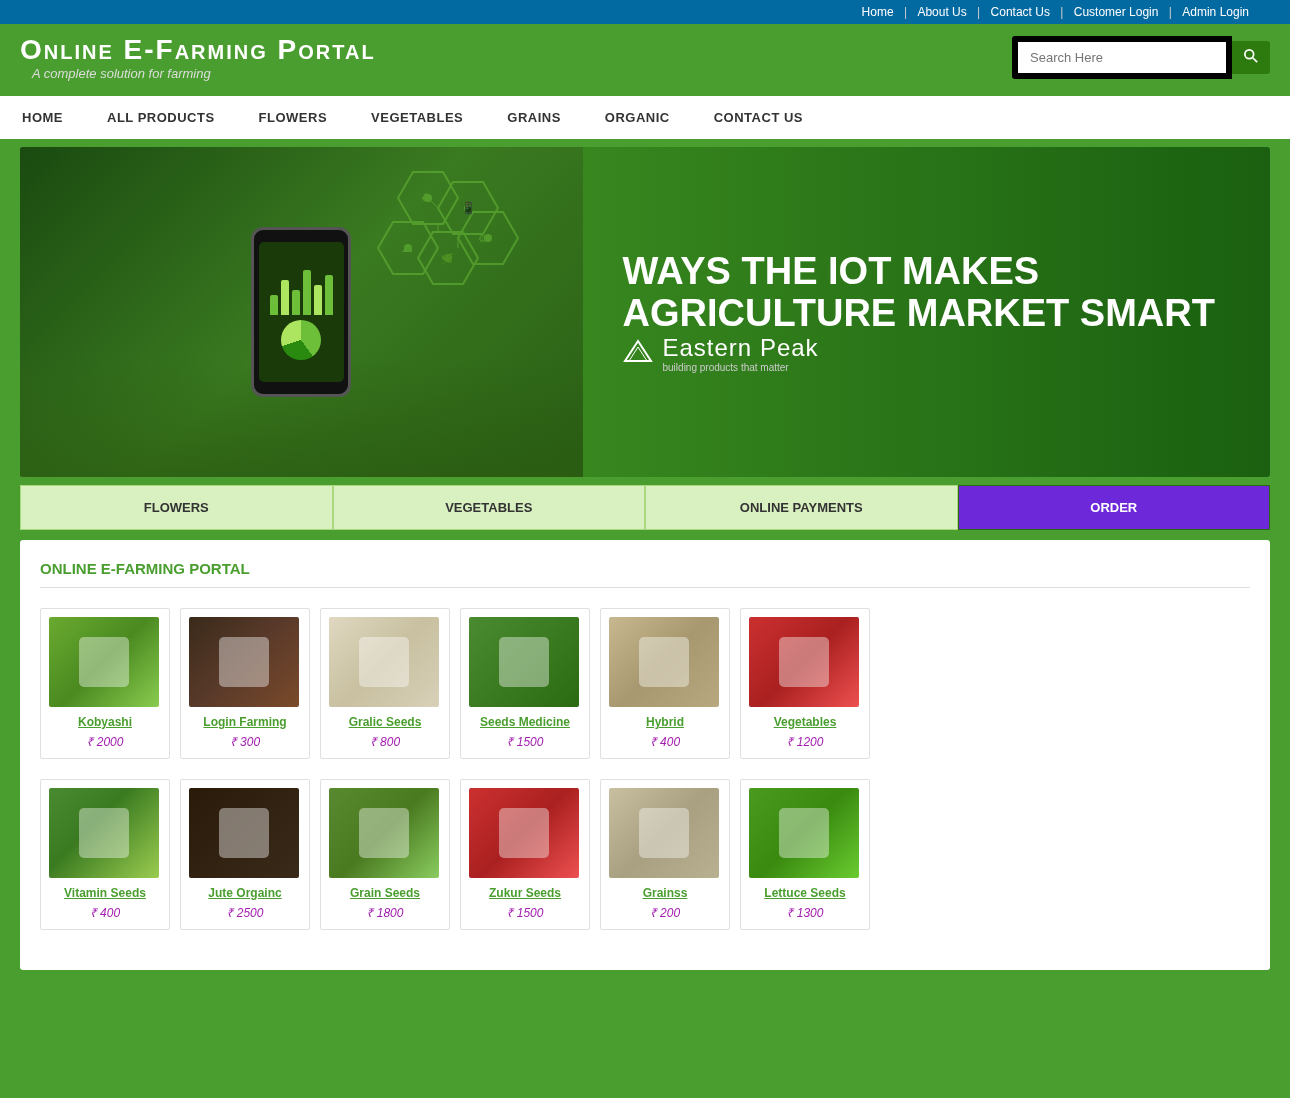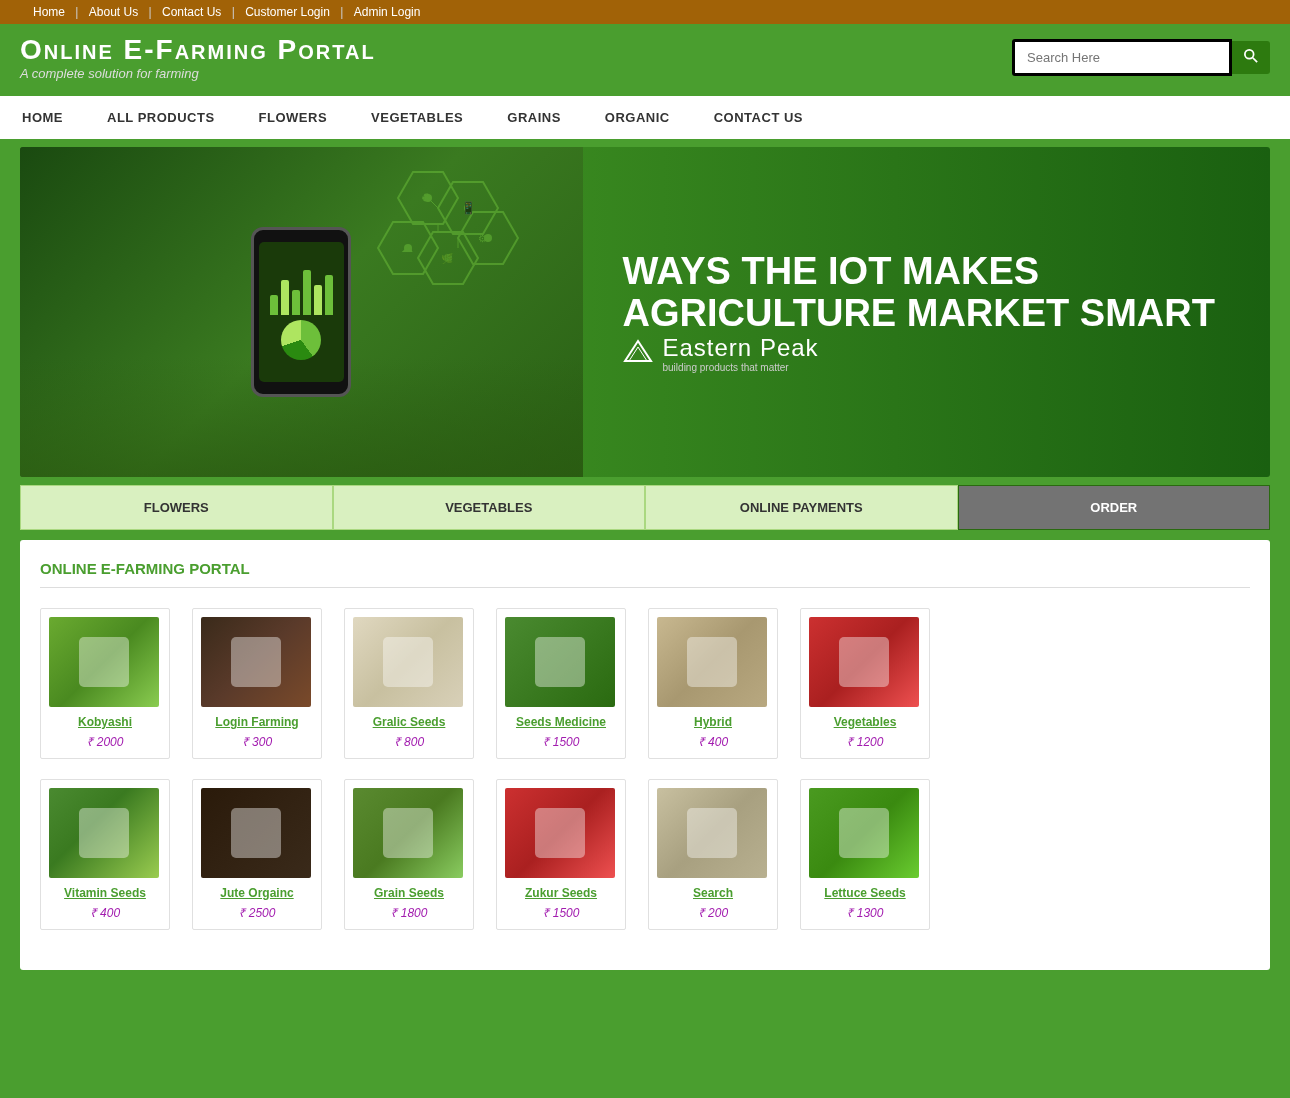--- a/index.html
+++ b/index.html
@@ -1,22 +1,22 @@
 <!DOCTYPE html>
 <html><head>
   <meta charset="utf-8">
   <style>
     * { margin: 0; padding: 0; box-sizing: border-box; }
     body { font-family: Arial, sans-serif; background: #4a9e2f; min-width: 1290px; }
 
     
     .top-bar {
-      background: #a16207;
-      text-align: left;
-      padding: 5px 28px;
+      background: #0369a1;
+      text-align: right;
+      padding: 5px 36px;
       font-size: 12px;
       color: #fff;
     }
     .top-bar a {
       color: #fff;
       text-decoration: none;
       margin: 0 5px;
     }
     .top-bar span.sep { color: #ccc; margin: 0 2px; }
 
@@ -32,28 +32,29 @@
       color: #fff;
       font-size: 28px;
       font-weight: bold;
       font-variant: small-caps;
       letter-spacing: 2px;
     }
     .logo-area p {
       color: #ddd;
       font-size: 13px;
       font-style: italic;
+      margin-left: 12px;
     }
     .search-area {
       display: flex;
       align-items: center;
     }
     .search-area input {
       padding: 8px 12px;
-      border: 3px solid #000000;
+      border: 6px solid #000000;
       border-radius: 3px 0 0 3px;
       font-size: 13px;
       width: 220px;
       outline: none;
     }
     .search-area button {
       background: #2d7a0f;
       border: none;
       padding: 8px 12px;
       border-radius: 0 3px 3px 0;
@@ -179,21 +180,21 @@
       border: 1px solid #aad880;
       padding: 14px 10px;
       text-align: center;
       font-size: 13px;
       font-weight: bold;
       text-transform: uppercase;
       color: #333;
       cursor: pointer;
     }
     .banner-tab:last-child {
-      background: #737373;
+      background: #6d28d9;
       color: #fff;
       border-color: #2a6a10;
     }
 
     
     .main-content {
       background: #fff;
       margin: 10px 20px;
       padding: 20px;
       border-radius: 3px;
@@ -205,21 +206,21 @@
       text-transform: uppercase;
       border-bottom: 1px solid #ddd;
       padding-bottom: 10px;
       margin-bottom: 20px;
     }
 
     
     .product-grid {
       display: flex;
       flex-wrap: wrap;
-      gap: 22px;
+      gap: 10px;
       margin-bottom: 20px;
     }
     .product-card {
       width: 130px;
       border: 1px solid #e0e0e0;
       padding: 8px;
       text-align: center;
       background: #fff;
       border-radius: 2px;
     }
@@ -470,21 +471,21 @@
       </div>
       <div class="product-name">Zukur Seeds</div>
       <div class="product-price">₹ 1500</div>
     </div>
       <div class="product-card">
       <div class="product-image img-grainss">
         <svg width="60" height="60" viewBox="0 0 60 60" opacity="0.4">
           <rect x="5" y="5" width="50" height="50" rx="5" fill="white"></rect>
         </svg>
       </div>
-      <div class="product-name">Search</div>
+      <div class="product-name">Grainss</div>
       <div class="product-price">₹ 200</div>
     </div>
       <div class="product-card">
       <div class="product-image img-lettuce">
         <svg width="60" height="60" viewBox="0 0 60 60" opacity="0.4">
           <rect x="5" y="5" width="50" height="50" rx="5" fill="white"></rect>
         </svg>
       </div>
       <div class="product-name">Lettuce Seeds</div>
       <div class="product-price">₹ 1300</div>

